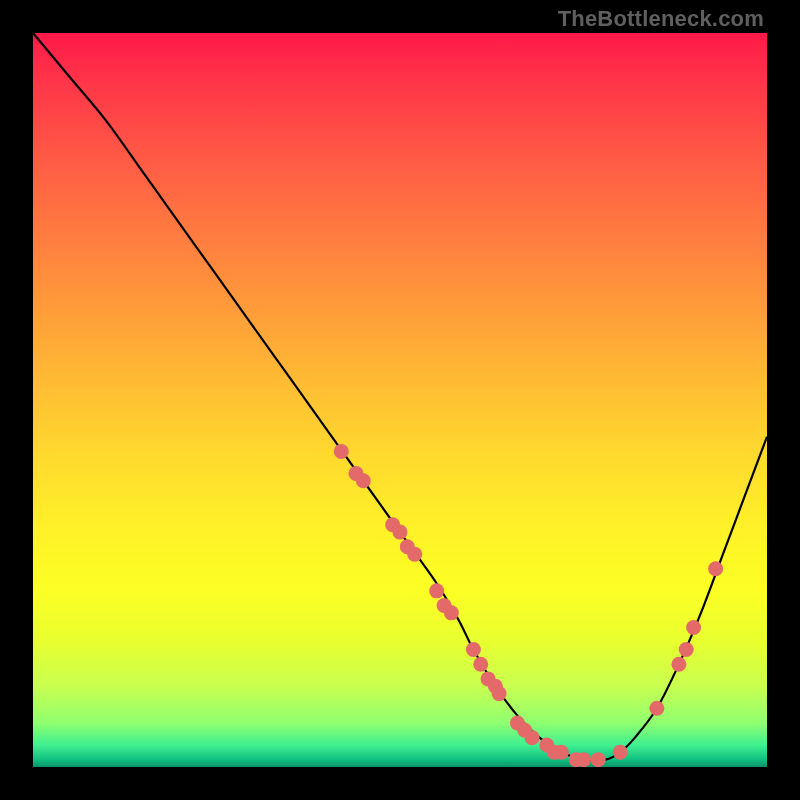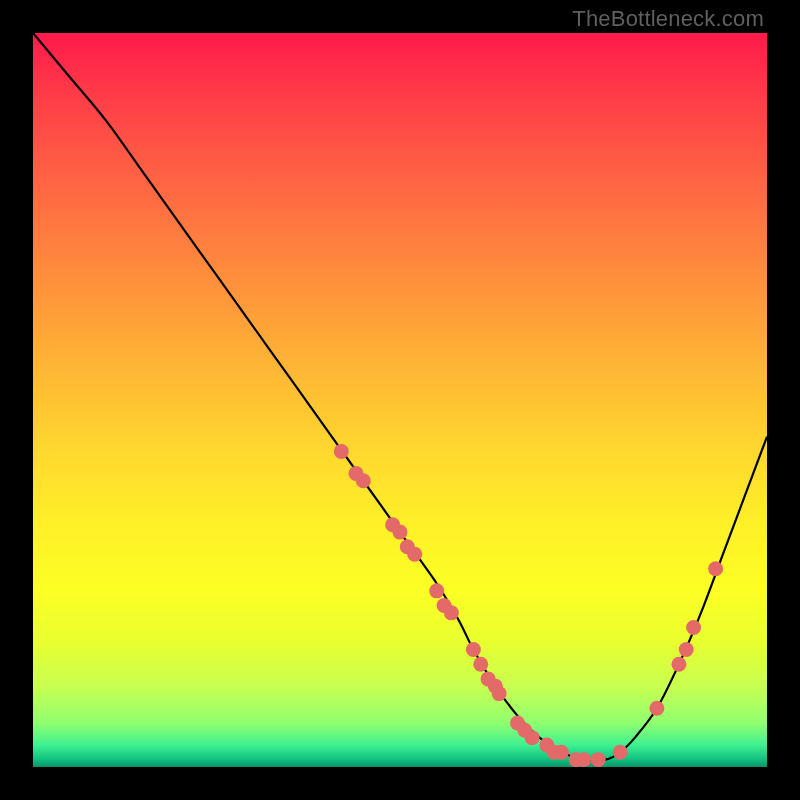--- a/index.html
+++ b/index.html
@@ -33,21 +33,21 @@
       #40f090 97%,
       #10c080 99%,
       #0a9268 100%
     );
   }
   .watermark {
     position: absolute;
     top: 6px;
     right: 36px;
     font-size: 22px;
-    font-weight: 400;
+    font-weight: 700;
     color: #5f5f5f;
     letter-spacing: 0.2px;
   }
   svg.plot {
     position: absolute;
     left: 33px;
     top: 33px;
     width: 734px;
     height: 734px;
   }

